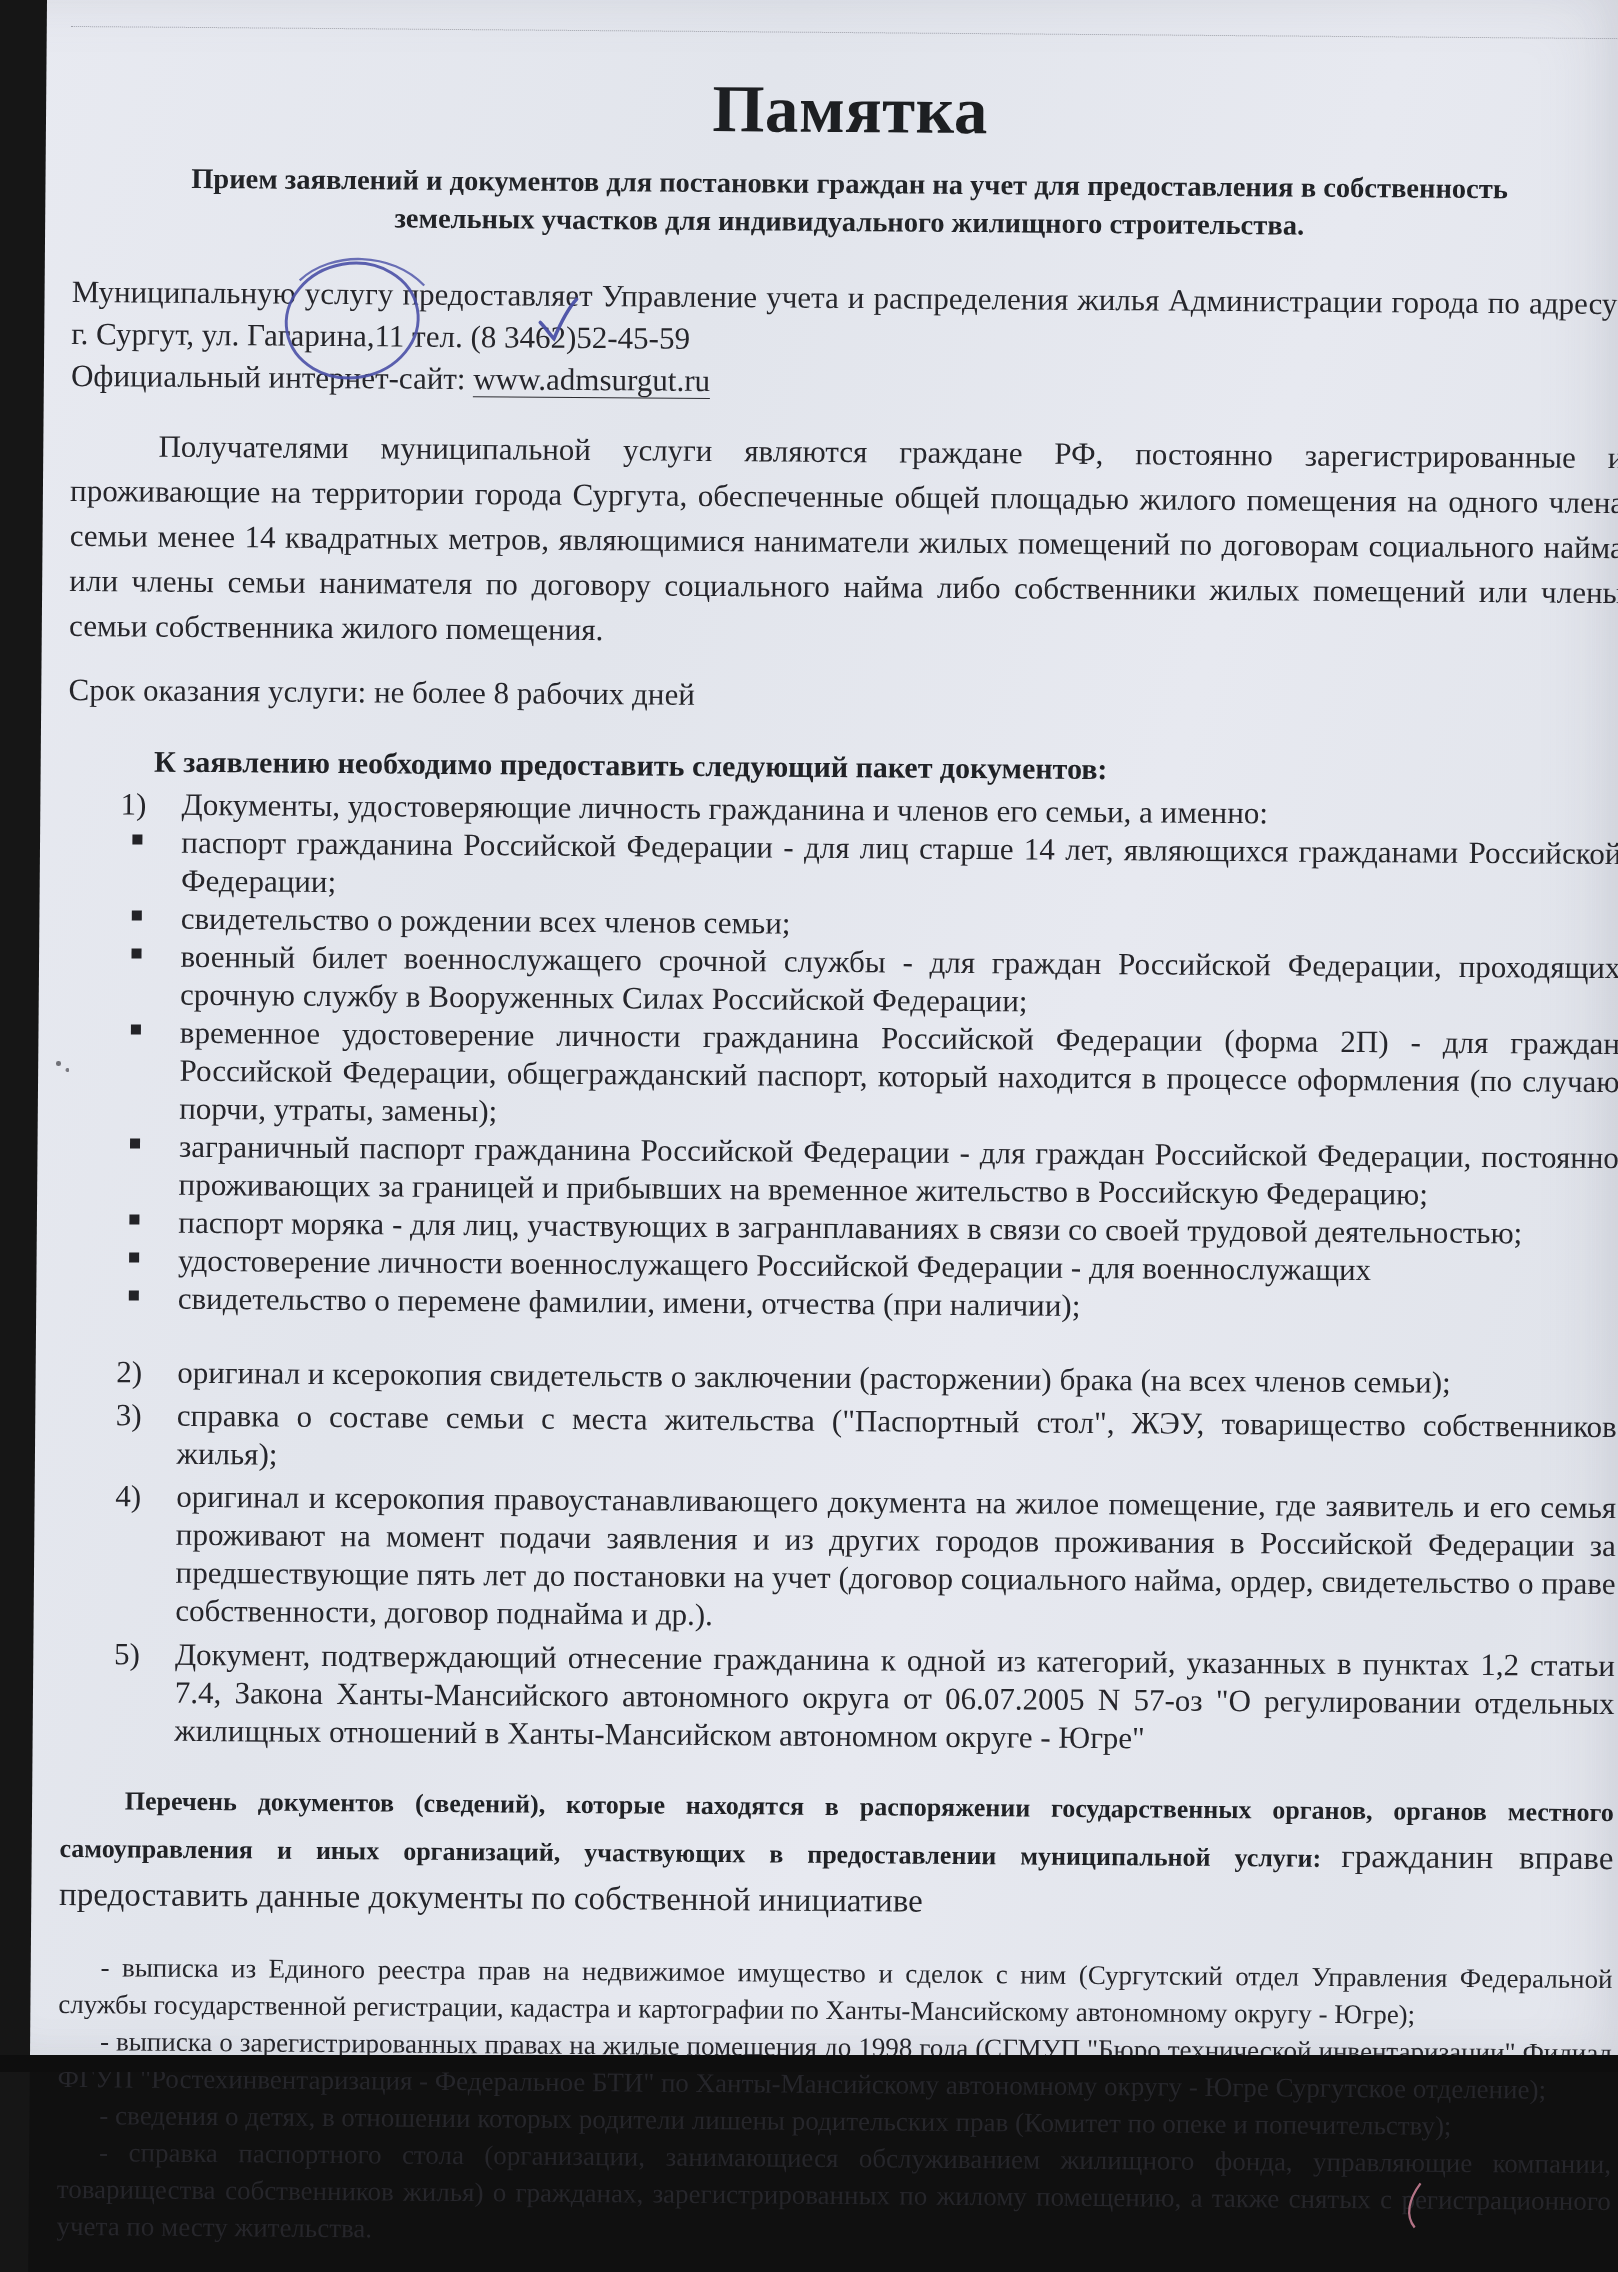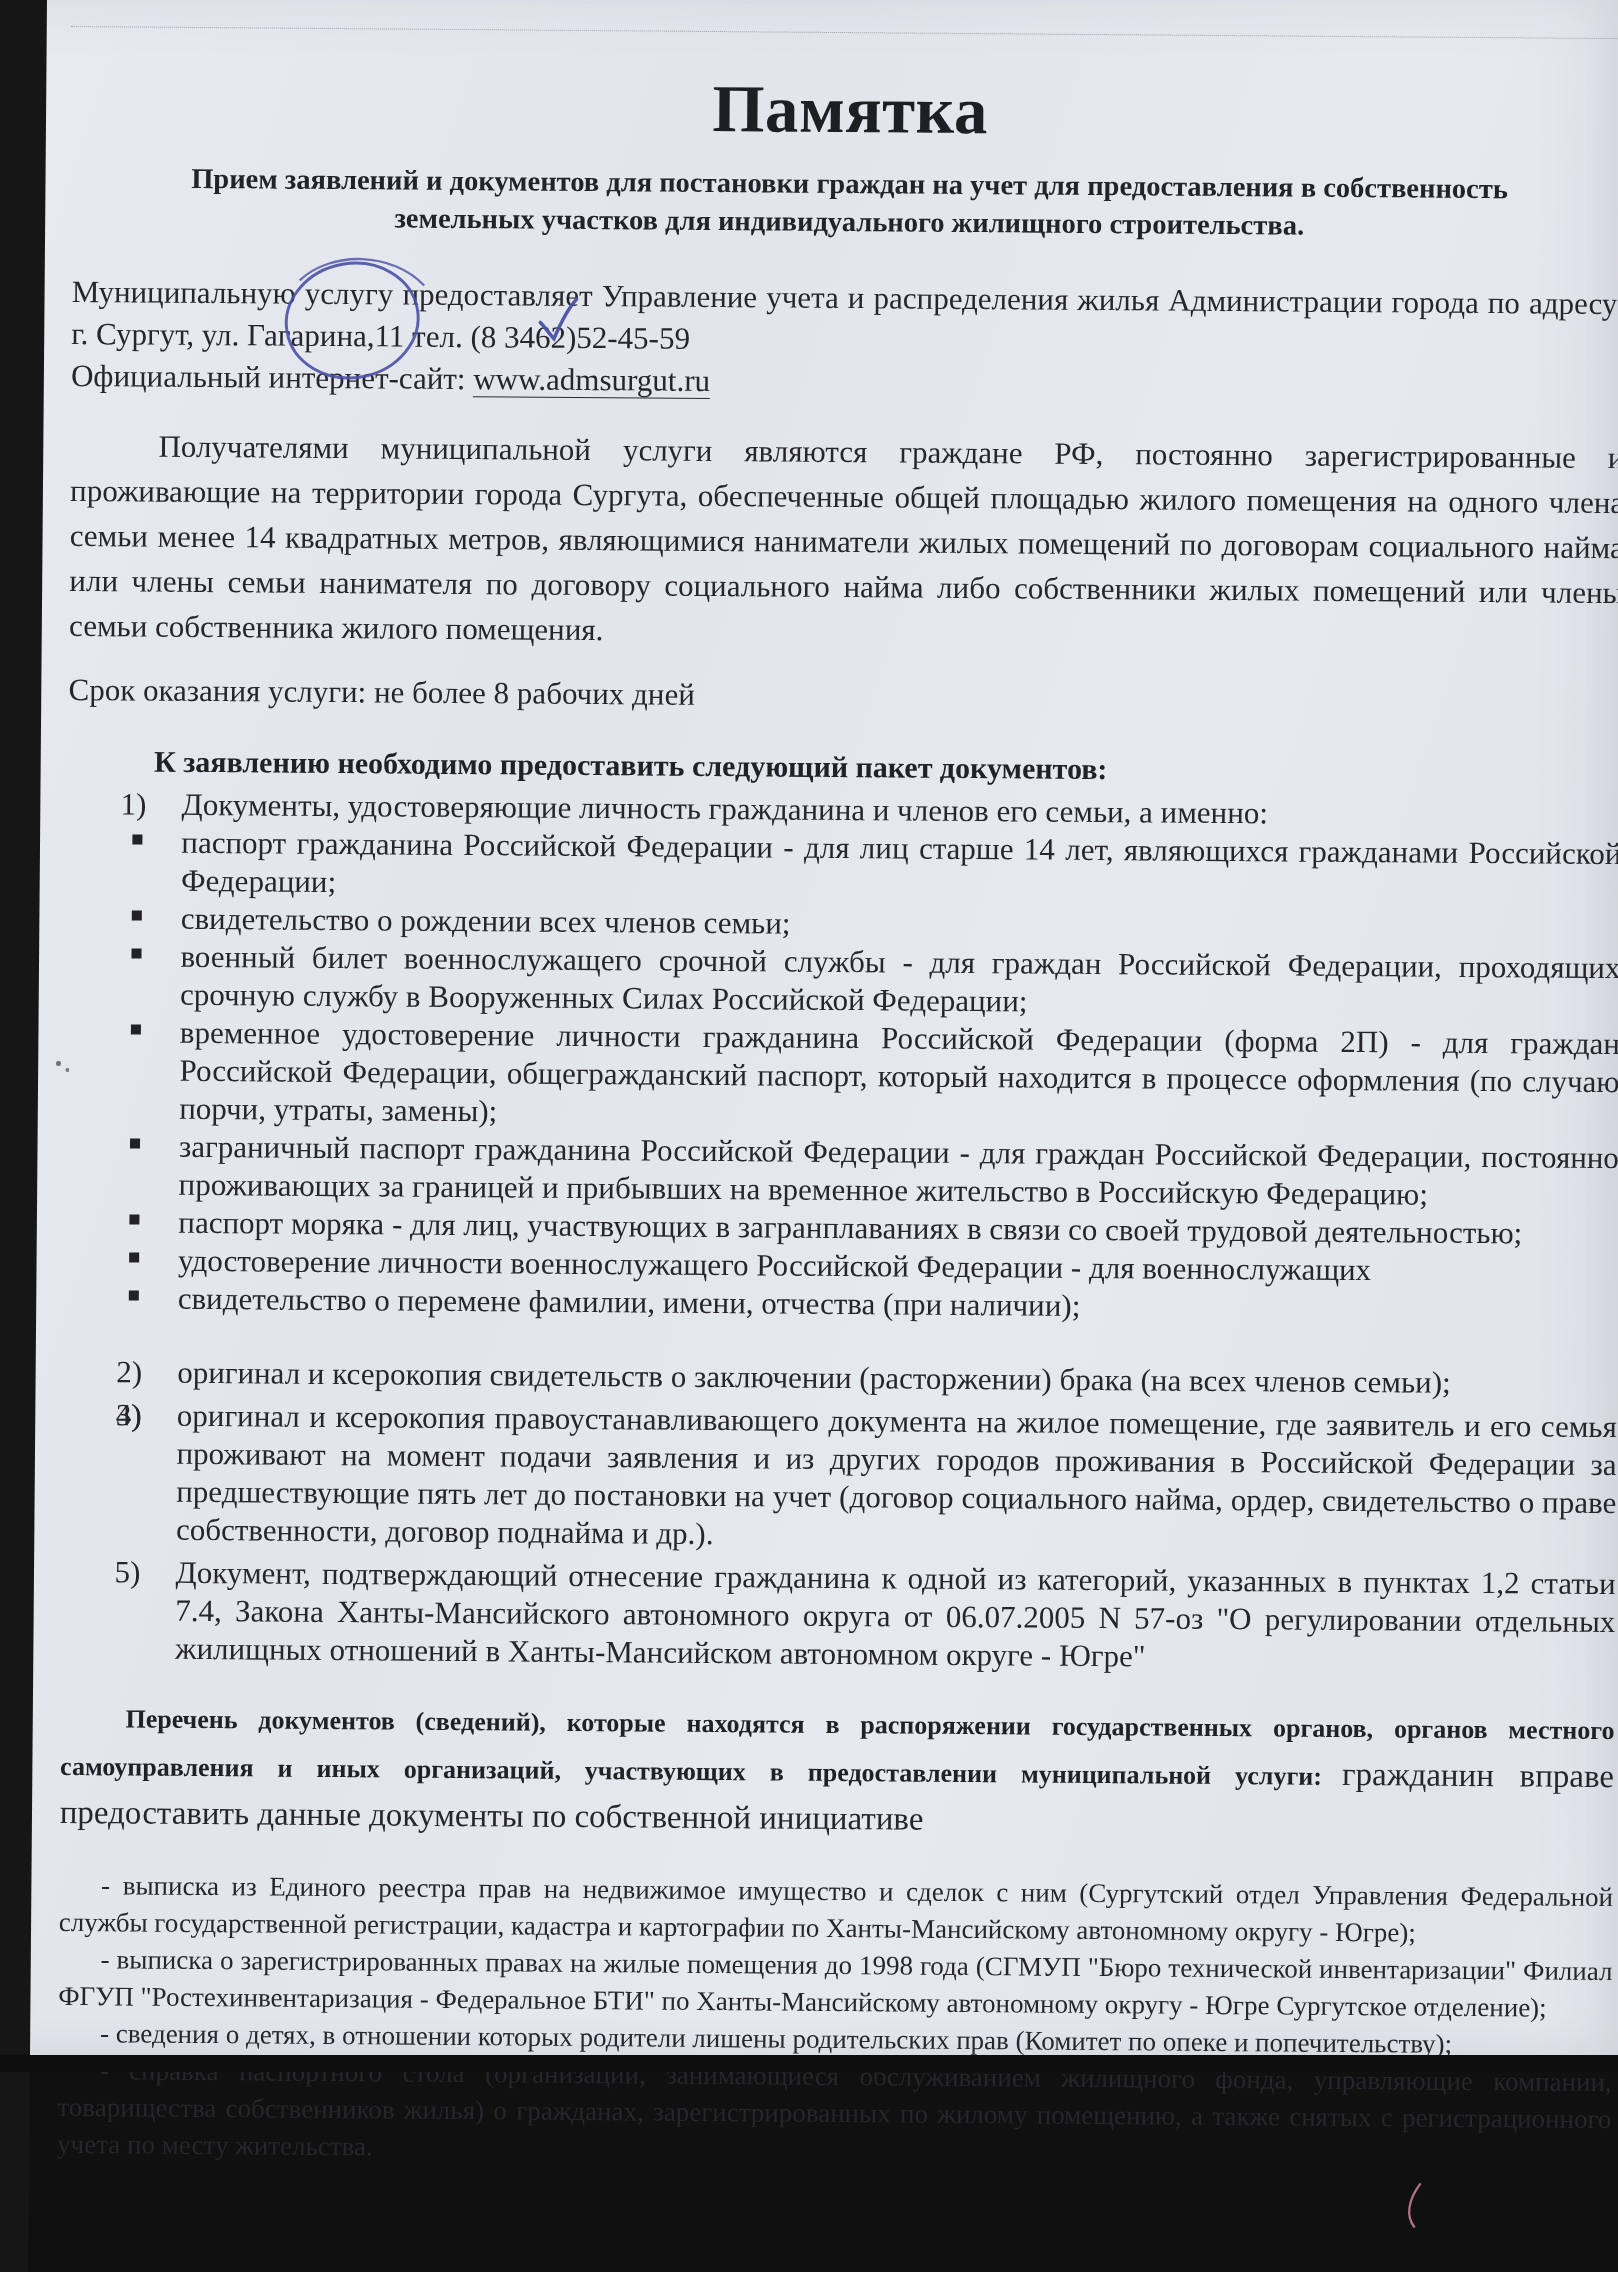--- a/index.html
+++ b/index.html
@@ -112,20 +112,21 @@
     <div class="b"><span class="sq"></span><span>паспорт моряка - для лиц, участвующих в загранплаваниях в связи со своей трудовой деятельностью;</span></div>
     <div class="b"><span class="sq"></span><span>удостоверение личности военнослужащего Российской Федерации - для военнослужащих</span></div>
     <div class="b"><span class="sq"></span><span>свидетельство о перемене фамилии, имени, отчества (при наличии);</span></div>
 
     <div class="item gap-before">
       <span class="num">2)</span>
       <span>оригинал и ксерокопия свидетельств о заключении (расторжении) брака (на всех членов семьи);</span>
     </div>
     <div class="item">
       <span class="num">3)</span>
+      <span>справка о составе семьи с места жительства ("Паспортный стол", ЖЭУ, товарищество собственников жилья);</span>
     </div>
     <div class="item">
       <span class="num">4)</span>
       <span>оригинал и ксерокопия правоустанавливающего документа на жилое помещение, где заявитель и его семья проживают на момент подачи заявления и из других городов проживания в Российской Федерации за предшествующие пять лет до постановки на учет (договор социального найма, ордер, свидетельство о праве собственности, договор поднайма и др.).</span>
     </div>
     <div class="item">
       <span class="num">5)</span>
       <span>Документ, подтверждающий отнесение гражданина к одной из категорий, указанных в пунктах 1,2 статьи 7.4,  Закона Ханты-Мансийского автономного округа от 06.07.2005 N 57-оз "О регулировании отдельных жилищных отношений в Ханты-Мансийском автономном округе - Югре"</span>
     </div>
 

